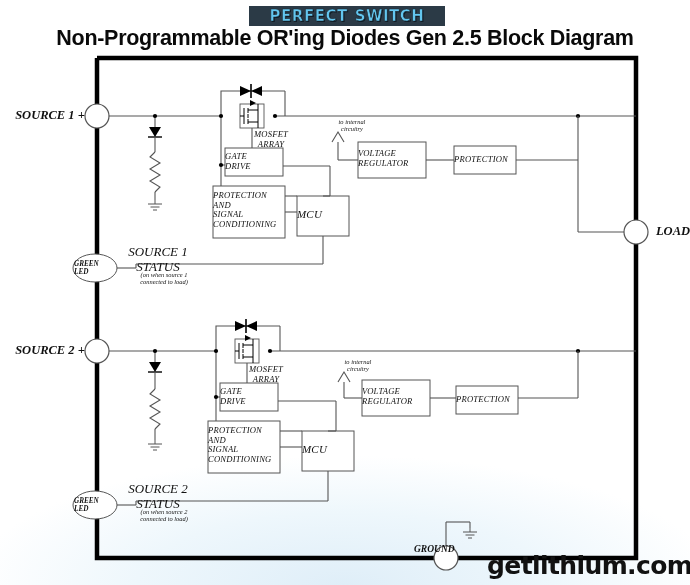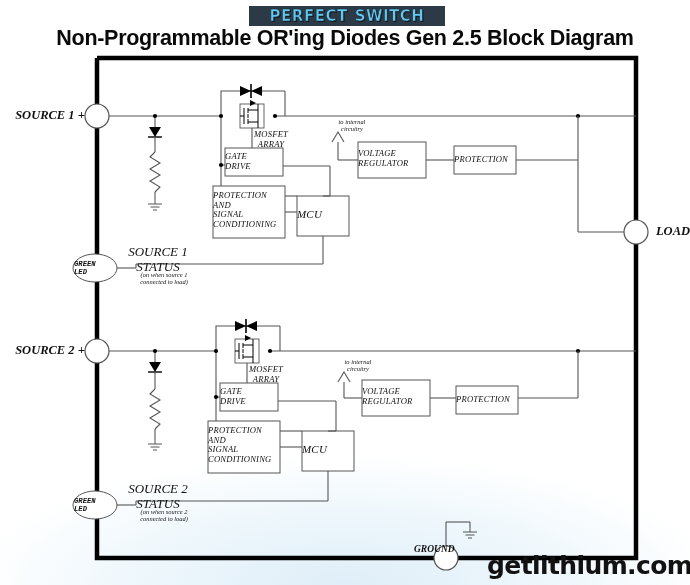--- a/index.html
+++ b/index.html
@@ -80,21 +80,21 @@
     white-space: pre-line;
     text-align: left;
   }
   .lbl.left  { text-align: center; }
 
   .term-label { font-size: 12.5px; font-weight: bold; font-style: italic; }
   .blk-label  { font-size: 8.6px; letter-spacing: 0.2px; }
   .blk-label.big { font-size: 11px; }
   .tiny       { font-size: 6.4px; }
   .sm         { font-size: 13px; }
-  .led-label  { font-size: 7.2px; font-weight: bold; font-family: Liberation Mono, monospace; }
+  .led-label  { font-size: 7.2px; font-weight: bold; }
 
   #brand {
     position: absolute;
     left: 487px;
     top: 551px;
     font-family: "DejaVu Sans", sans-serif;
     font-weight: bold;
     font-size: 25px;
     color: #121212;
     letter-spacing: -0.6px;

